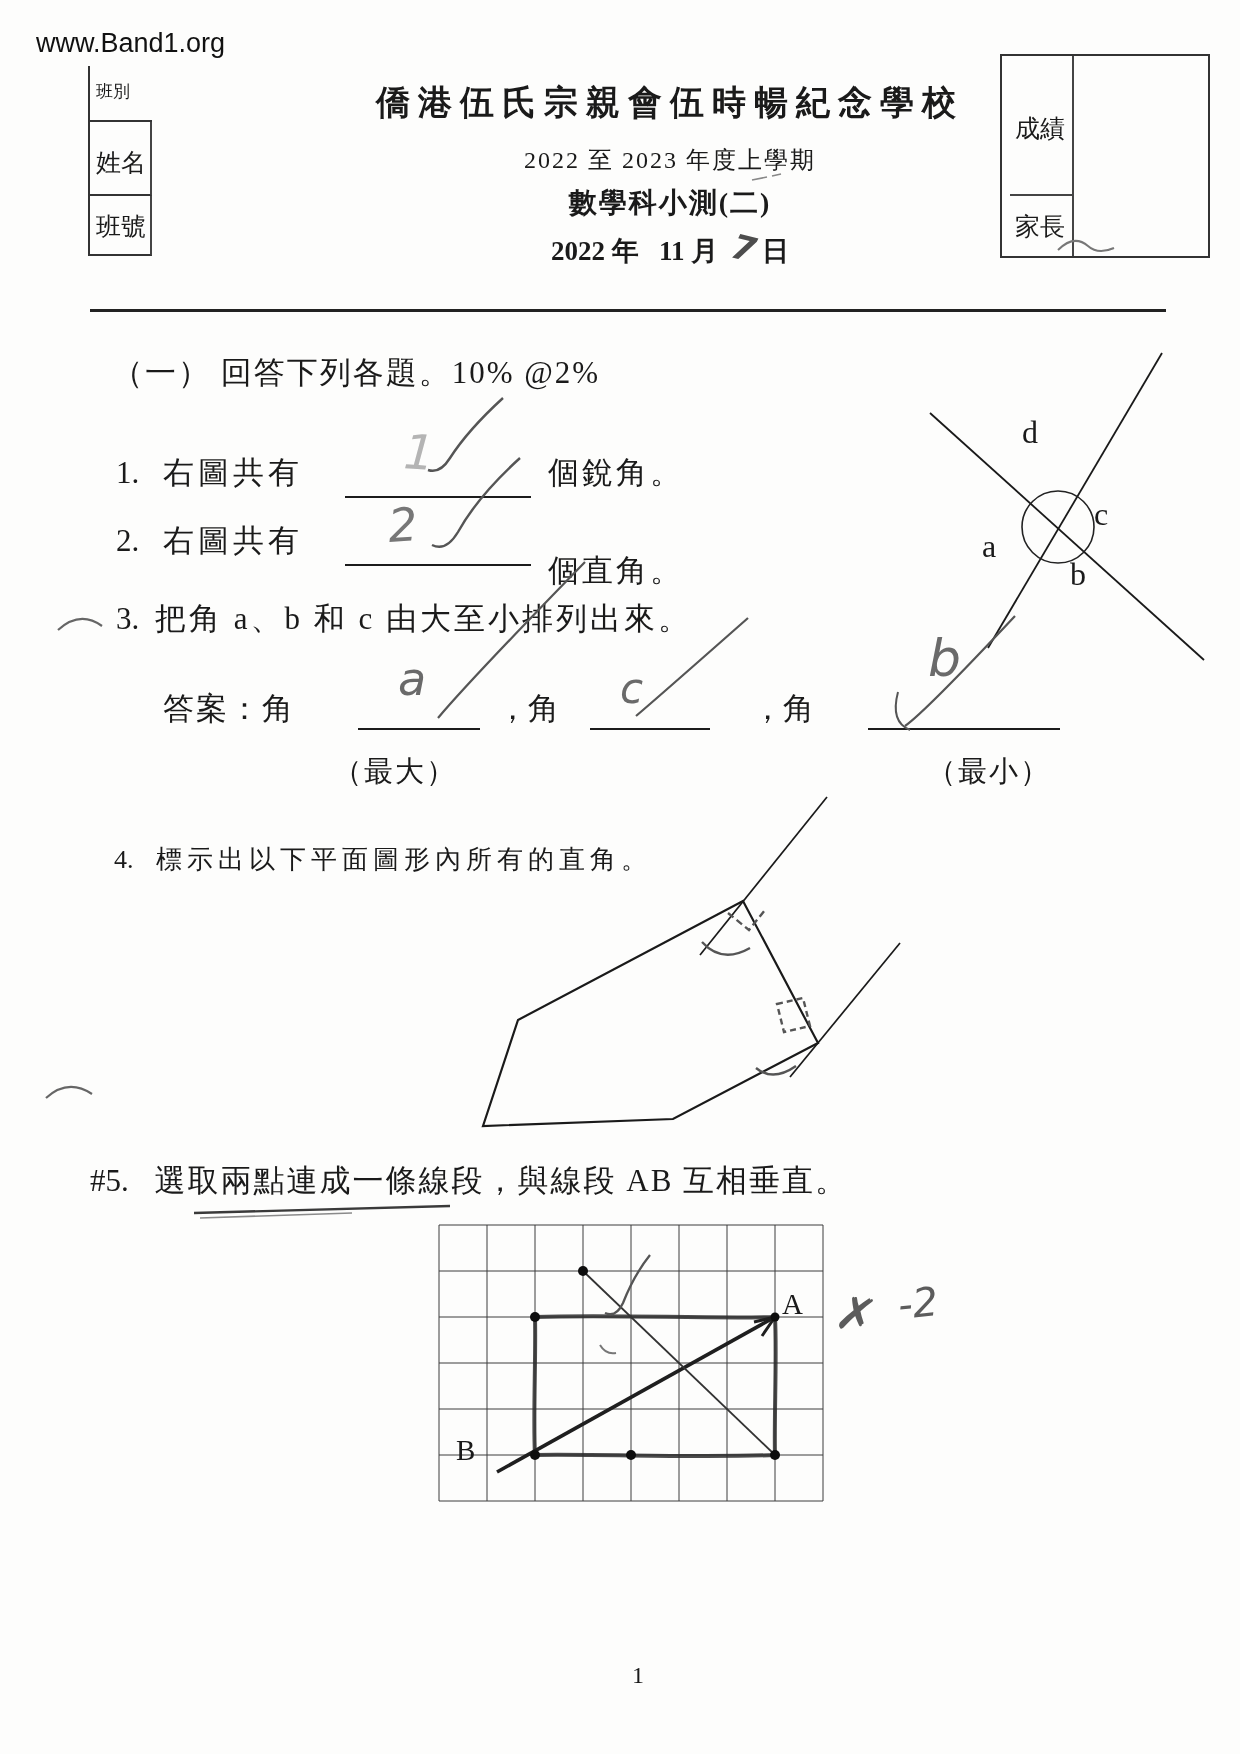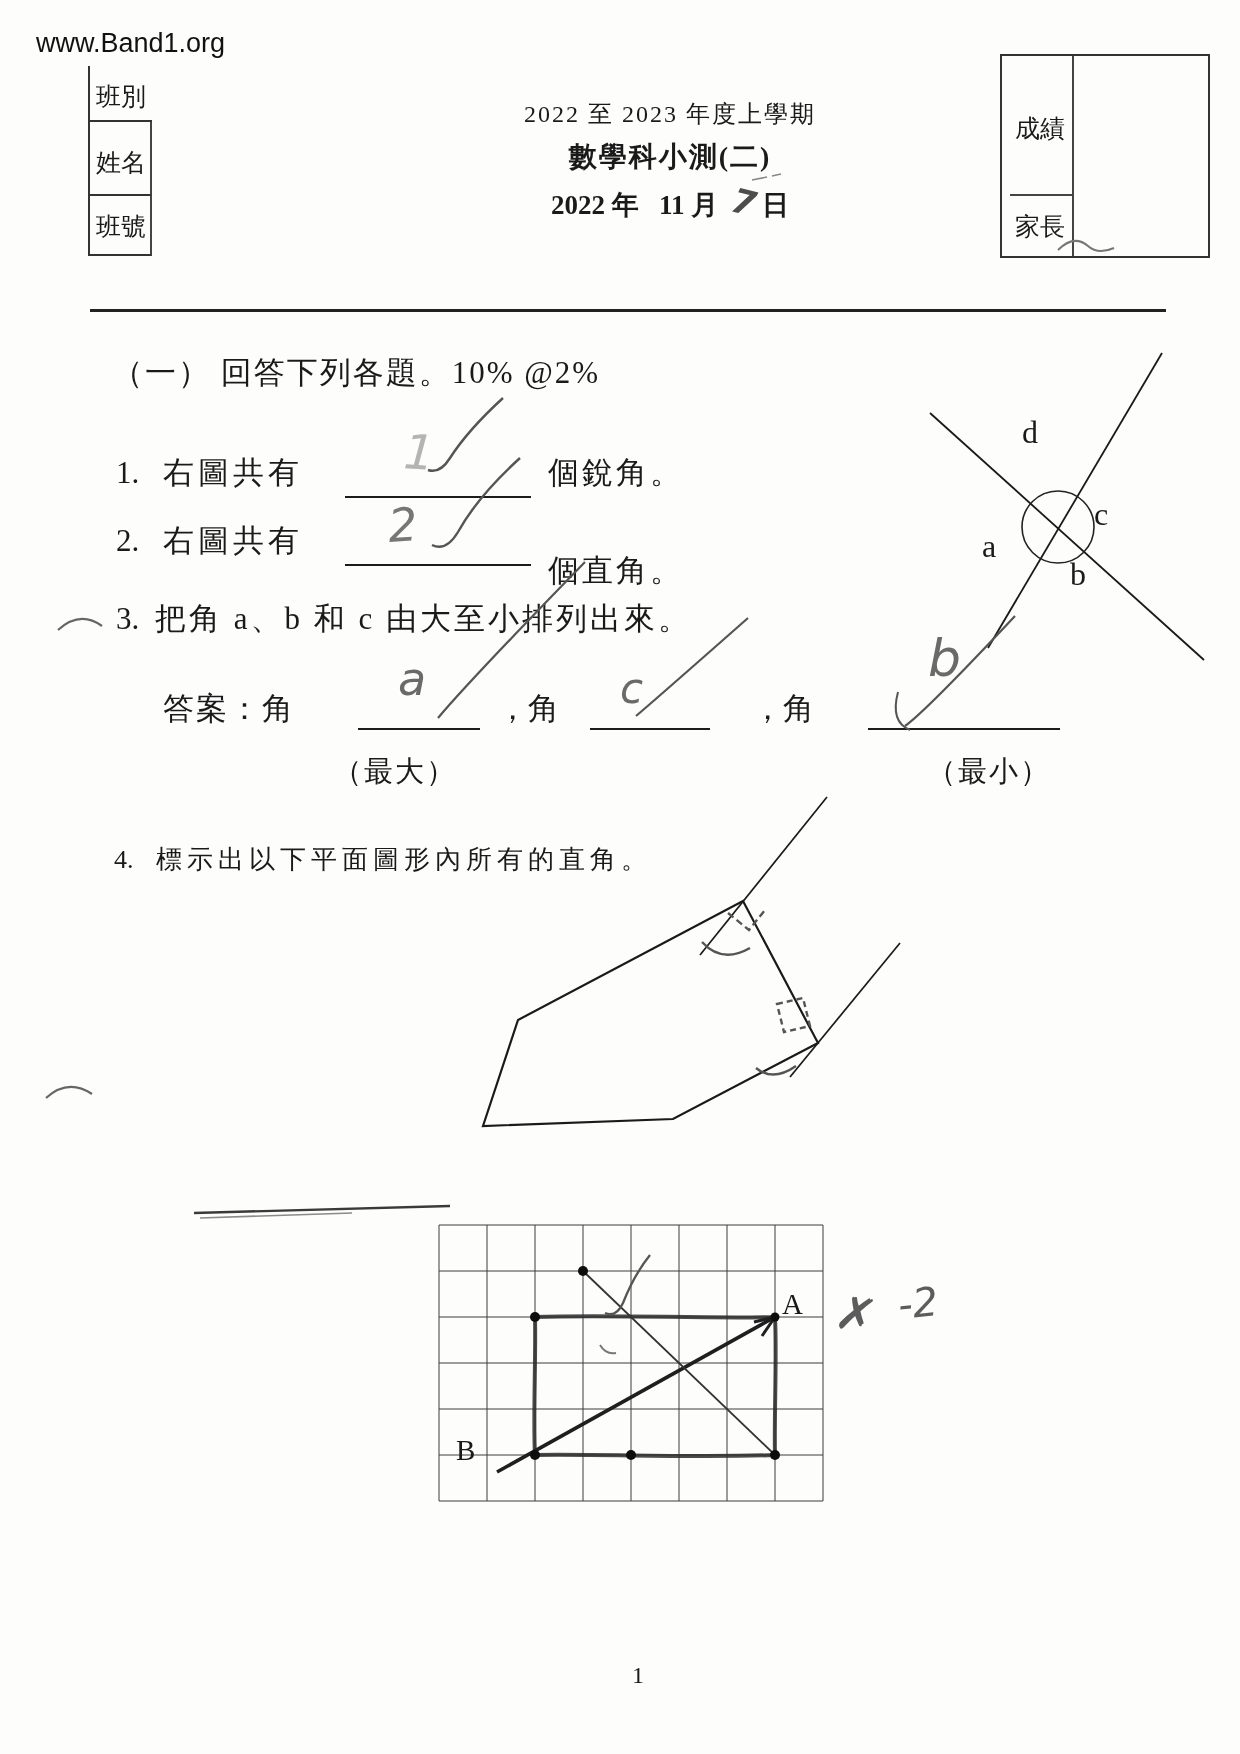--- a/index.html
+++ b/index.html
@@ -12,26 +12,27 @@
   .noevt{pointer-events:none;}
 </style>
 </head>
 <body>
 
 <div id="page">
 
   <div class="abs" style="left:36px;top:28px;font-family:'Liberation Sans',sans-serif;font-size:27px;color:#111;">www.Band1.org</div>
 
   <div class="abs" style="left:88px;top:66px;width:62px;border-left:2px solid #333;">
-    <div style="height:56px;border-bottom:2px solid #333;font-size:25px;padding:14px 0 0 6px;box-sizing:border-box;">班別</div>
+    <div style="height:56px;border-bottom:2px solid #333;font-size:17px;padding:14px 0 0 6px;box-sizing:border-box;">班別</div>
     <div style="height:74px;border-bottom:2px solid #333;border-right:2px solid #444;font-size:25px;padding:24px 0 0 6px;box-sizing:border-box;">姓名</div>
     <div style="height:60px;border-bottom:2px solid #333;border-right:2px solid #444;font-size:25px;padding:14px 0 0 6px;box-sizing:border-box;">班號</div>
   </div>
 
   <div class="abs" style="left:330px;top:80px;width:680px;text-align:center;">
+    <div style="font-size:34px;font-weight:700;letter-spacing:8px;">僑港伍氏宗親會伍時暢紀念學校</div>
     <div style="font-size:24px;font-weight:400;letter-spacing:2px;margin-top:18px;">2022 至 2023 年度上學期</div>
     <div style="font-size:28px;font-weight:700;letter-spacing:2px;margin-top:8px;">數學科小測(二)</div>
     <div style="font-size:27px;font-weight:700;margin-top:6px;">
       <span>2022 年</span>&nbsp;&nbsp;
       <span>11 月</span>&nbsp;
       <span class="pencil" style="display:inline-block;transform:rotate(14deg);font-size:34px;color:#4d4d4d;">7</span>
       <span>日</span>
     </div>
   </div>
 
@@ -96,20 +97,24 @@
   <svg class="abs noevt" style="left:420px;top:780px;" width="500" height="370" viewBox="0 0 500 370">
     <path d="M323,121 L398,263 L253,339 L63,346 L98,240 Z" fill="none" stroke="#1a1a1a" stroke-width="2.2"></path>
     <line x1="407" y1="17" x2="280" y2="175" stroke="#1a1a1a" stroke-width="1.7"></line>
     <line x1="480" y1="163" x2="370" y2="297" stroke="#1a1a1a" stroke-width="1.7"></line>
     <path d="M308,133 L329,150 L345,130" fill="none" stroke="#555" stroke-width="2.4" stroke-dasharray="7 4"></path>
     <path d="M282,162 Q302,184 330,168" fill="none" stroke="#555" stroke-width="2.4"></path>
     <path d="M357,224 L383,218 L390,246 L364,252 Z" fill="none" stroke="#555" stroke-width="2.4" stroke-dasharray="6 4"></path>
     <path d="M336,288 Q353,302 376,286" fill="none" stroke="#555" stroke-width="2.4"></path>
   </svg>
 
+  <div class="abs" style="left:90px;top:1160px;font-size:31px;">
+    <span>#5.</span>
+    <span style="margin-left:18px;letter-spacing:2px;">選取兩點連成</span><span style="letter-spacing:2px;">一條線段，與線段 AB 互相垂直。</span>
+  </div>
 
   <svg class="abs noevt" style="left:430px;top:1215px;" width="570" height="300" viewBox="0 0 570 300">
     <g stroke="#3d3d3d" stroke-width="1">
       <line x1="9" y1="10" x2="9" y2="286"></line>
         <line x1="57" y1="10" x2="57" y2="286"></line>
       <line x1="105" y1="10" x2="105" y2="286"></line>
         <line x1="153" y1="10" x2="153" y2="286"></line>
       <line x1="201" y1="10" x2="201" y2="286"></line>
         <line x1="249" y1="10" x2="249" y2="286"></line>
       <line x1="297" y1="10" x2="297" y2="286"></line>

